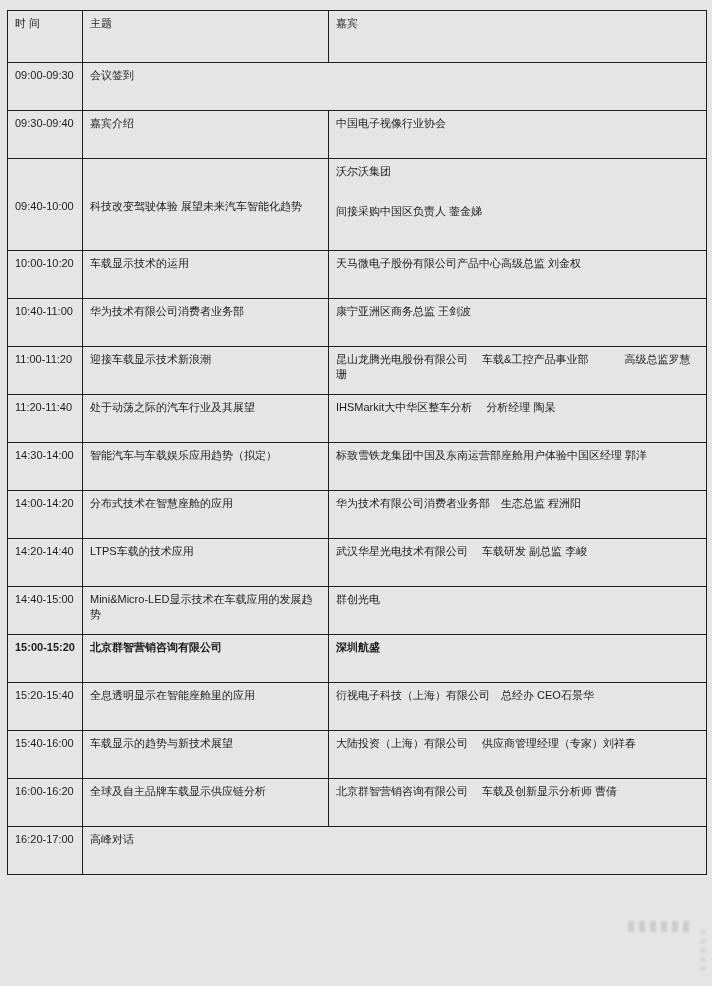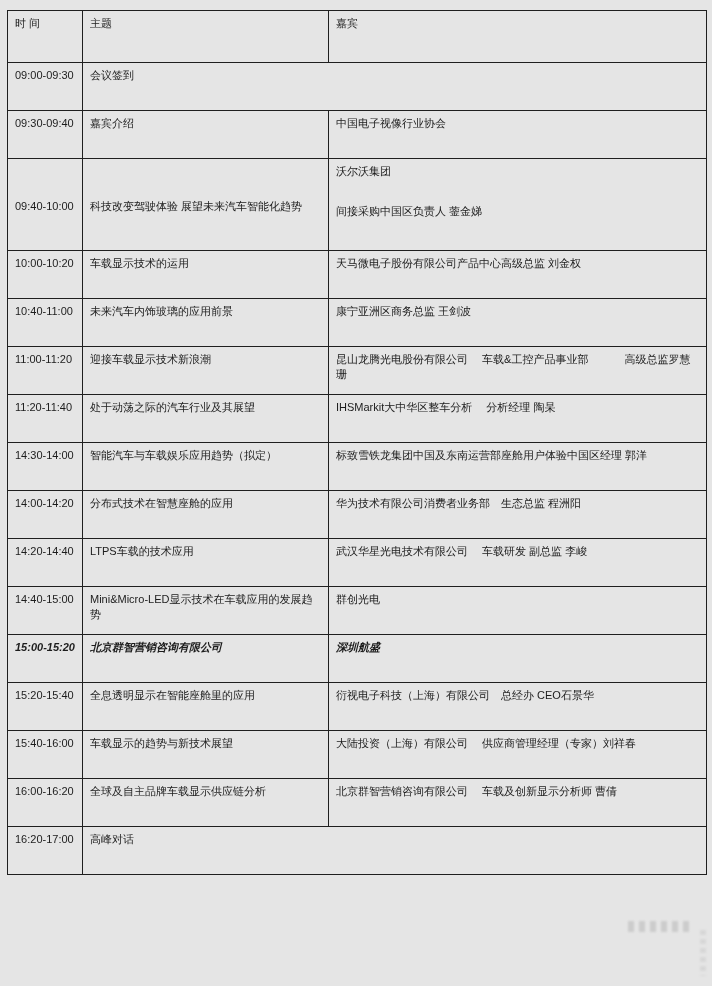--- a/index.html
+++ b/index.html
@@ -42,21 +42,21 @@
   }
   tr.header { height: 52px; }
   tr.std    { height: 48px; }
   tr.tall   { height: 92px; }
   td.time, th.time {
     font-size: 10px;
     white-space: nowrap;
     letter-spacing: 0px;
   }
   tr.tall td.time, tr.tall td.topic { vertical-align: middle; }
-  tr.bold td { font-weight: bold; font-style: italic; }
+  tr.bold td { font-weight: bold; }
   .guest-line + .guest-line { margin-top: 25px; }
   .watermark {
     position: absolute;
     left: 628px;
     top: 921px;
     width: 64px;
     height: 11px;
     background: repeating-linear-gradient(
       90deg,
       rgba(130,130,130,0.45) 0 6px,
@@ -116,21 +116,21 @@
             <div class="guest-line">间接采购中国区负责人 蓥金娣</div>
           </td>
         </tr>
         <tr class="std">
           <td class="time">10:00-10:20</td>
           <td class="topic">车载显示技术的运用</td>
           <td class="guest">天马微电子股份有限公司产品中心高级总监 刘金权</td>
         </tr>
         <tr class="std">
           <td class="time">10:40-11:00</td>
-          <td class="topic">未来汽车内饰玻璃的应用前景</td>
+          <td class="topic">华为技术有限公司消费者业务部</td>
           <td class="guest">康宁亚洲区商务总监 王剑波</td>
         </tr>
         <tr class="std">
           <td class="time">11:00-11:20</td>
           <td class="topic">迎接车载显示技术新浪潮</td>
           <td class="guest">昆山龙腾光电股份有限公司　 车载&amp;工控产品事业部　　　 高级总监罗慧珊</td>
         </tr>
         <tr class="std">
           <td class="time">11:20-11:40</td>
           <td class="topic">处于动荡之际的汽车行业及其展望</td>

